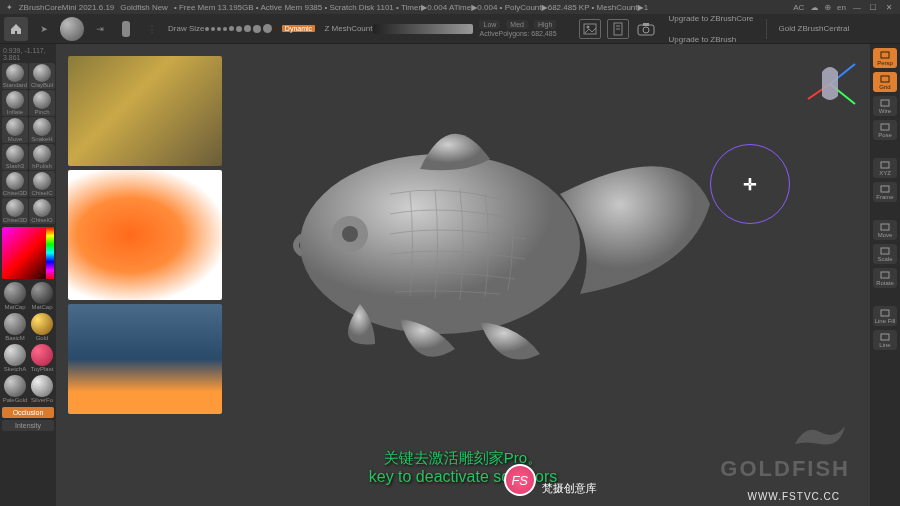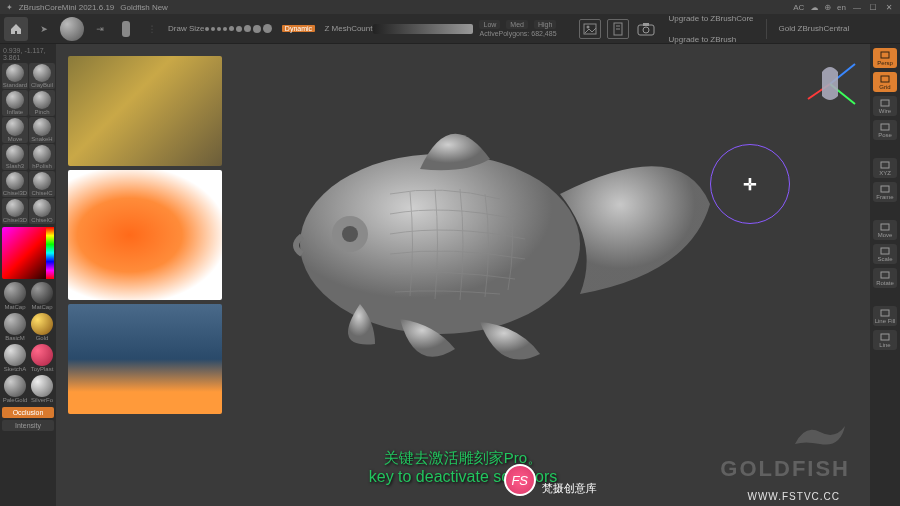--- a/index.html
+++ b/index.html
@@ -74,20 +74,21 @@
   .r-spacer { height: 10px; }
 </style>
 </head>
 <body>
 
 <div class="titlebar">
   <div class="titlebar-left">
     <span>✦</span>
     <span>ZBrushCoreMini 2021.6.19</span>
     <span>Goldfish New</span>
+    <span>• Free Mem 13.195GB • Active Mem 9385 • Scratch Disk 1101 • Timer▶0.004 ATime▶0.004 • PolyCount▶682.485 KP • MeshCount▶1</span>
   </div>
   <div class="titlebar-right">
     <span>AC</span>
     <span>☁</span>
     <span>⊕</span>
     <span>en</span>
     <span class="win-btn">—</span>
     <span class="win-btn">☐</span>
     <span class="win-btn">✕</span>
   </div>

